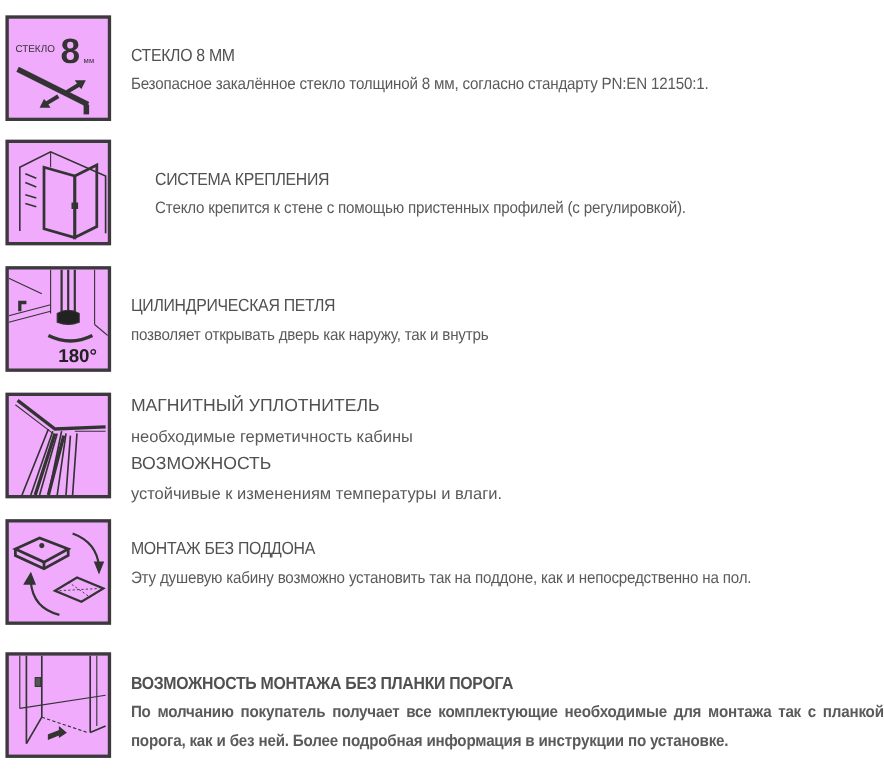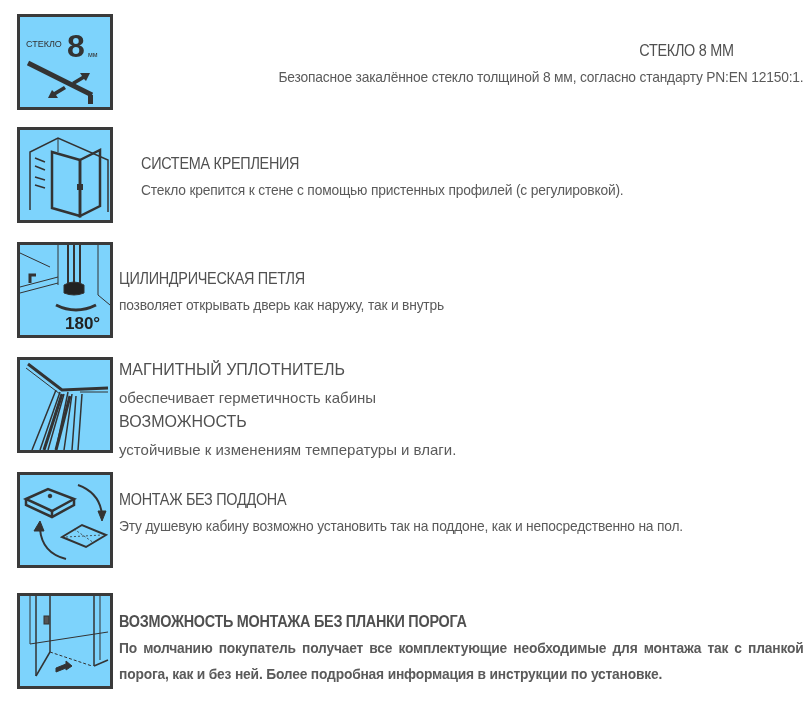--- a/index.html
+++ b/index.html
@@ -1,20 +1,20 @@
 <!DOCTYPE html>
 <html><head>
 <meta charset="utf-8">
 <style>
   html, body { margin: 0; padding: 0; background: #ffffff; }
   body { width: 804px; height: 704px; position: relative; overflow: hidden;
          font-family: "Liberation Sans", sans-serif; color: #555555; }
   .feature { position: absolute; left: 0; width: 804px; }
-  .icon-box { position: absolute; left: 17px; width: 90px; height: 90px;
-              border: 3px solid #3a3a3a; background: #7dd3fc; }
+  .icon-box { position: absolute; left: 5px; width: 90px; height: 90px;
+              border: 3px solid #3a3a3a; background: #f0abfc; }
   .icon-box svg { width: 90px; height: 90px; display: block; }
   .text { position: absolute; left: 119px; right: 2px; }
   .title { font-size: 16px; line-height: 22px; color: #505050; letter-spacing: -0.3px;
            transform: scaleX(0.9); transform-origin: left; white-space: nowrap; }
   .desc { font-size: 15px; line-height: 26px; color: #5a5a5a; letter-spacing: -0.2px; }
   .condensed .desc { transform: scaleX(0.92); transform-origin: left; width: 744px; }
   .wide .title { transform: none; font-size: 16px; letter-spacing: 0; }
   .wide .desc { font-size: 15px; letter-spacing: 0; }
   .justify { text-align: justify; }
 </style>
@@ -26,21 +26,21 @@
     <svg viewBox="0 0 90 90">
       <text x="6" y="30" font-family="Liberation Sans, sans-serif" font-size="9" fill="#333">СТЕКЛО</text>
       <text x="47" y="40" font-family="Liberation Sans, sans-serif" font-size="32" font-weight="bold" fill="#333">8</text>
       <text x="68" y="40" font-family="Liberation Sans, sans-serif" font-size="7" fill="#333">мм</text>
       <line x1="8" y1="46" x2="72" y2="78" stroke="#333" stroke-width="5"></line>
       <rect x="68" y="78" width="5" height="9" fill="#333"></rect>
       <path d="M52 65 l10 -6 l-2 -3 l10 0 l-4 8 l-2 -2 l-10 6 z" fill="#333"></path>
       <path d="M30 80 l10 -6 l-2 -3 l10 0 l-4 8 l-2 -2 l-10 6 z" fill="#333" transform="rotate(180 38 76)"></path>
     </svg>
   </div>
-  <div class="text" style="top:40px;text-align:right;">
+  <div class="text" style="top:40px;">
     <div class="title">СТЕКЛО 8 ММ</div>
     <div class="desc" style="margin-top:2px;">Безопасное закалённое стекло толщиной 8 мм, согласно стандарту PN:EN 12150:1.</div>
   </div>
 </div>
 
 <div class="feature condensed" style="top:0;">
   <div class="icon-box" style="top:127px;">
     <svg viewBox="0 0 90 90" fill="none" stroke="#333">
       <polyline points="10,80 10,22 38,8 88,30 88,82" stroke-width="1.5"></polyline>
       <line x1="38" y1="8" x2="38" y2="22" stroke-width="1"></line>
@@ -86,21 +86,21 @@
     <svg viewBox="0 0 90 90" fill="none" stroke="#333">
       <path d="M8 4 L42 30 L88 28" stroke-width="3"></path>
       <path d="M6 8 L40 34" stroke-width="1"></path>
       <path d="M60 32 L88 32" stroke-width="1"></path>
       <path d="M36 30 L12 90 M40 32 L20 90 M44 34 L28 90 M48 32 L36 90 M52 34 L44 90 M56 36 L52 90 M62 34 L58 90" stroke-width="1.5"></path>
       <path d="M42 34 L24 90 M50 36 L36 90" stroke-width="3"></path>
     </svg>
   </div>
   <div class="text" style="top:359px;">
     <div class="title">МАГНИТНЫЙ УПЛОТНИТЕЛЬ</div>
-    <div class="desc" style="margin-top:4px;">обеспечивает герметичность кабины</div>
+    <div class="desc" style="margin-top:4px;">необходимые герметичность кабины</div>
     <div class="title" style="margin-top:0;">ВОЗМОЖНОСТЬ</div>
     <div class="desc" style="margin-top:4px;">устойчивые к изменениям температуры и влаги.</div>
   </div>
 </div>
 
 <div class="feature condensed" style="top:0;">
   <div class="icon-box" style="top:472px;">
     <svg viewBox="0 0 90 90" fill="none" stroke="#333">
       <polygon points="6,24 28,14 54,24 32,36" stroke-width="2.5"></polygon>
       <polyline points="6,24 6,30 32,42 54,30 54,24" stroke-width="2.5"></polyline>

